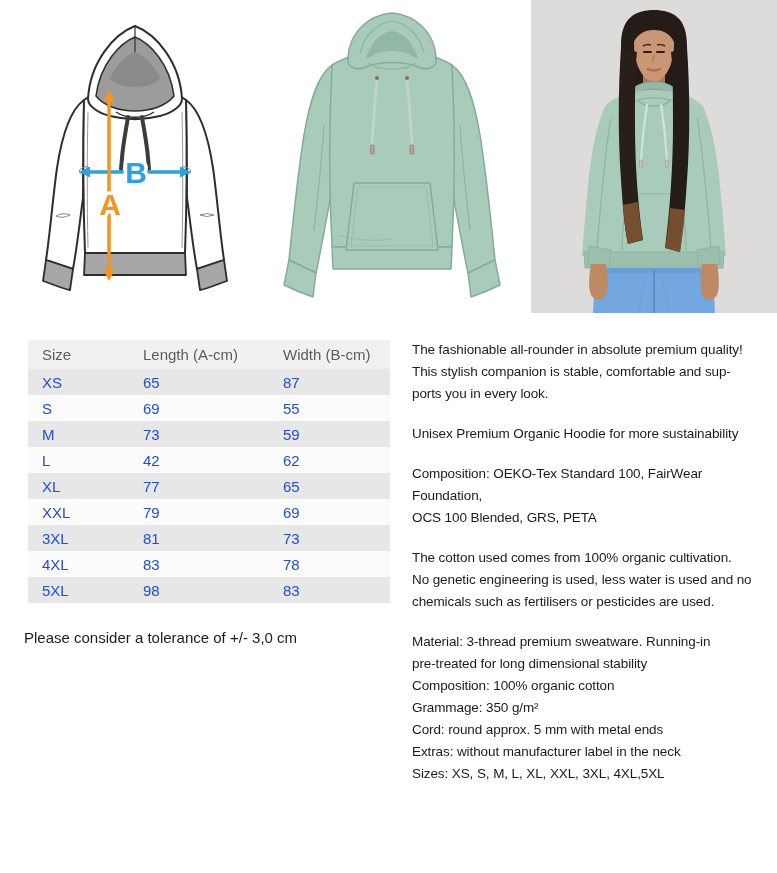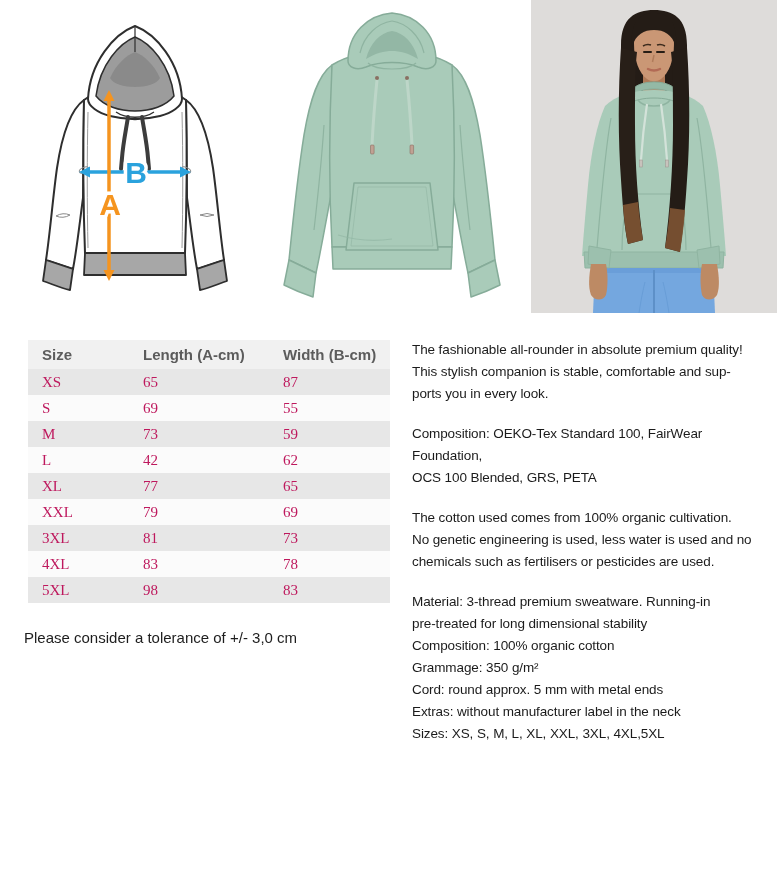--- a/index.html
+++ b/index.html
@@ -4,22 +4,22 @@
 <style>
   html,body{margin:0;padding:0;background:#fff;}
   body{font-family:"Liberation Sans", sans-serif;}
   .page{position:relative;width:777px;height:873px;background:#ffffff;overflow:hidden;}
   .abs{position:absolute;}
 
   
   .size-table-wrap{left:28px;top:340px;}
   table.size-table{border-collapse:collapse;width:362px;table-layout:fixed;font-size:15px;}
   table.size-table th{height:29px;background:var(--table-header-gray,#f1f1f1);color:#5c5c5c;
-    font-weight:700;text-align:left;padding:0 0 0 14px;}
-  table.size-table td{height:26px;color:#be185d;padding:0 0 0 14px;font-family:Liberation Serif, serif;}
+    font-weight:400;text-align:left;padding:0 0 0 14px;}
+  table.size-table td{height:26px;color:#1d4ed8;padding:0 0 0 14px;}
   table.size-table tbody tr:nth-child(odd){background:var(--table-row-gray,#e7e7e7);}
   table.size-table tbody tr:nth-child(even){background:#fbfbfb;}
 
   .tolerance{left:24px;top:629px;font-size:15px;color:#1d1d1d;}
 
   
   .desc{left:412px;top:339px;width:364px;font-size:13.5px;line-height:22px;color:#1b1b1b;letter-spacing:-0.1px;}
   .desc p{margin:0 0 18px 0;white-space:pre-line;}
   .desc p:last-child{margin-bottom:0;}
 
@@ -214,20 +214,21 @@
       </tbody>
     </table>
   </div>
 
   <div class="abs tolerance">Please consider a tolerance of +/- 3,0 cm</div>
 
   <div class="abs desc">
     <p>The fashionable all-rounder in absolute premium quality!
 This stylish companion is stable, comfortable and sup-
 ports you in every look.</p>
+    <p>Unisex Premium Organic Hoodie for more sustainability</p>
     <p>Composition: OEKO-Tex Standard 100, FairWear Foundation,
 OCS 100 Blended, GRS, PETA</p>
     <p>The cotton used comes from 100% organic cultivation.
 No genetic engineering is used, less water is used and no
 chemicals such as fertilisers or pesticides are used.</p>
     <p>Material: 3-thread premium sweatware. Running-in
 pre-treated for long dimensional stability
 Composition: 100% organic cotton
 Grammage: 350 g/m²
 Cord: round approx. 5 mm with metal ends

